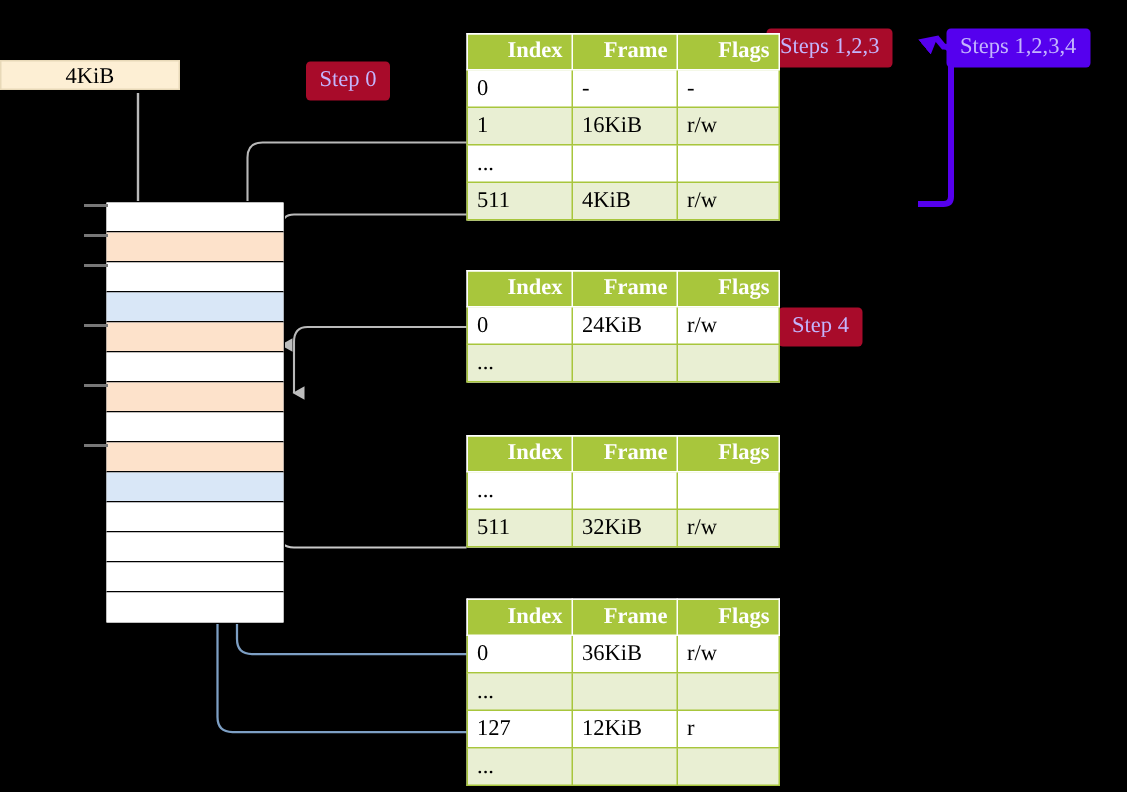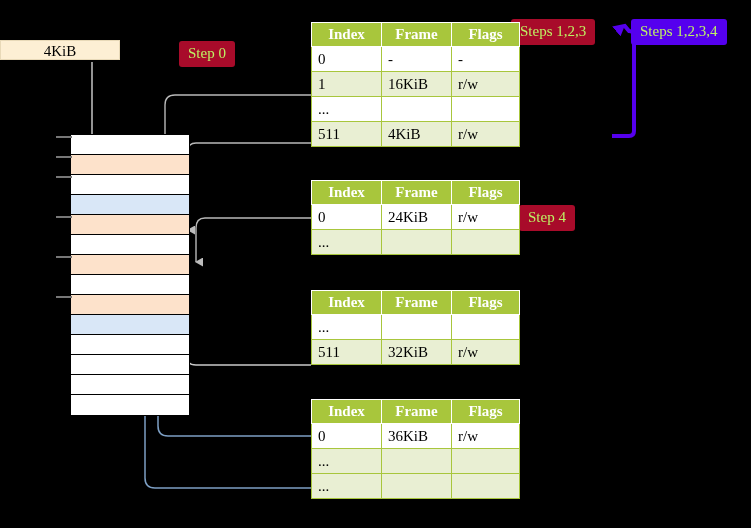--- a/index.html
+++ b/index.html
@@ -12,21 +12,21 @@
     width: 751px;
     height: 528px;
     background: #000000;
     font-family: "Liberation Serif", serif;
     overflow: hidden;
   }
 
   
   .badge {
     position: absolute;
-    color: #bef264;
+    color: #c4b5fd;
     font-size: 15px;
     line-height: 1;
     padding: 5px 9px 6px 9px;
     border-radius: 3px;
     white-space: nowrap;
     font-family: "Liberation Serif", serif;
   }
   .badge-red    { background: #a80b2a; }
   .badge-purple { background: #5500ee; }
 
@@ -49,21 +49,21 @@
     border-collapse: collapse;
     border: 1px solid #8aa423;
     background: #ffffff;
     font-size: 14px;
     table-layout: fixed;
   }
   .ptable th {
     background: #a8c63c;
     color: #ffffff;
     font-weight: bold;
-    text-align: center;
+    text-align: right;
     padding: 3px 6px;
     border: 1px solid #ffffff;
     font-size: 15px;
     font-family: "Liberation Serif", serif;
   }
   .ptable td {
     color: #000000;
     text-align: left;
     padding: 2px 6px;
     border: 1px solid #a8c63c;
@@ -197,21 +197,21 @@
     <div class="memrow row-white" style="top:260px;"></div>
   </div>
 
   <div class="memtick" style="left:56px; top:136px;"></div>
   <div class="memtick" style="left:56px; top:156px;"></div>
   <div class="memtick" style="left:56px; top:176px;"></div>
   <div class="memtick" style="left:56px; top:216px;"></div>
   <div class="memtick" style="left:56px; top:256px;"></div>
   <div class="memtick" style="left:56px; top:296px;"></div>
 
-  <div class="badge badge-red" style="left:179px; top:41px;">
+  <div class="badge badge-red" style="left:204px; top:41px;">
     <span>Step 0</span>
   </div>
 
   <div class="badge badge-red" style="left:511px; top:19px;">
     <span>Steps 1,2,3</span>
   </div>
 
   <div class="badge badge-purple" style="left:631px; top:19px;text-align:center;">
     <span>Steps 1,2,3,4</span>
   </div>
@@ -308,20 +308,25 @@
       <tr>
         <td>0</td>
         <td>36KiB</td>
         <td>r/w</td>
       </tr>
       <tr class="alt">
         <td>...</td>
         <td></td>
         <td></td>
       </tr>
+      <tr>
+        <td>127</td>
+        <td>12KiB</td>
+        <td>r</td>
+      </tr>
       <tr class="alt">
         <td>...</td>
         <td></td>
         <td></td>
       </tr>
     </tbody>
   </table>
 
 </div>
 

